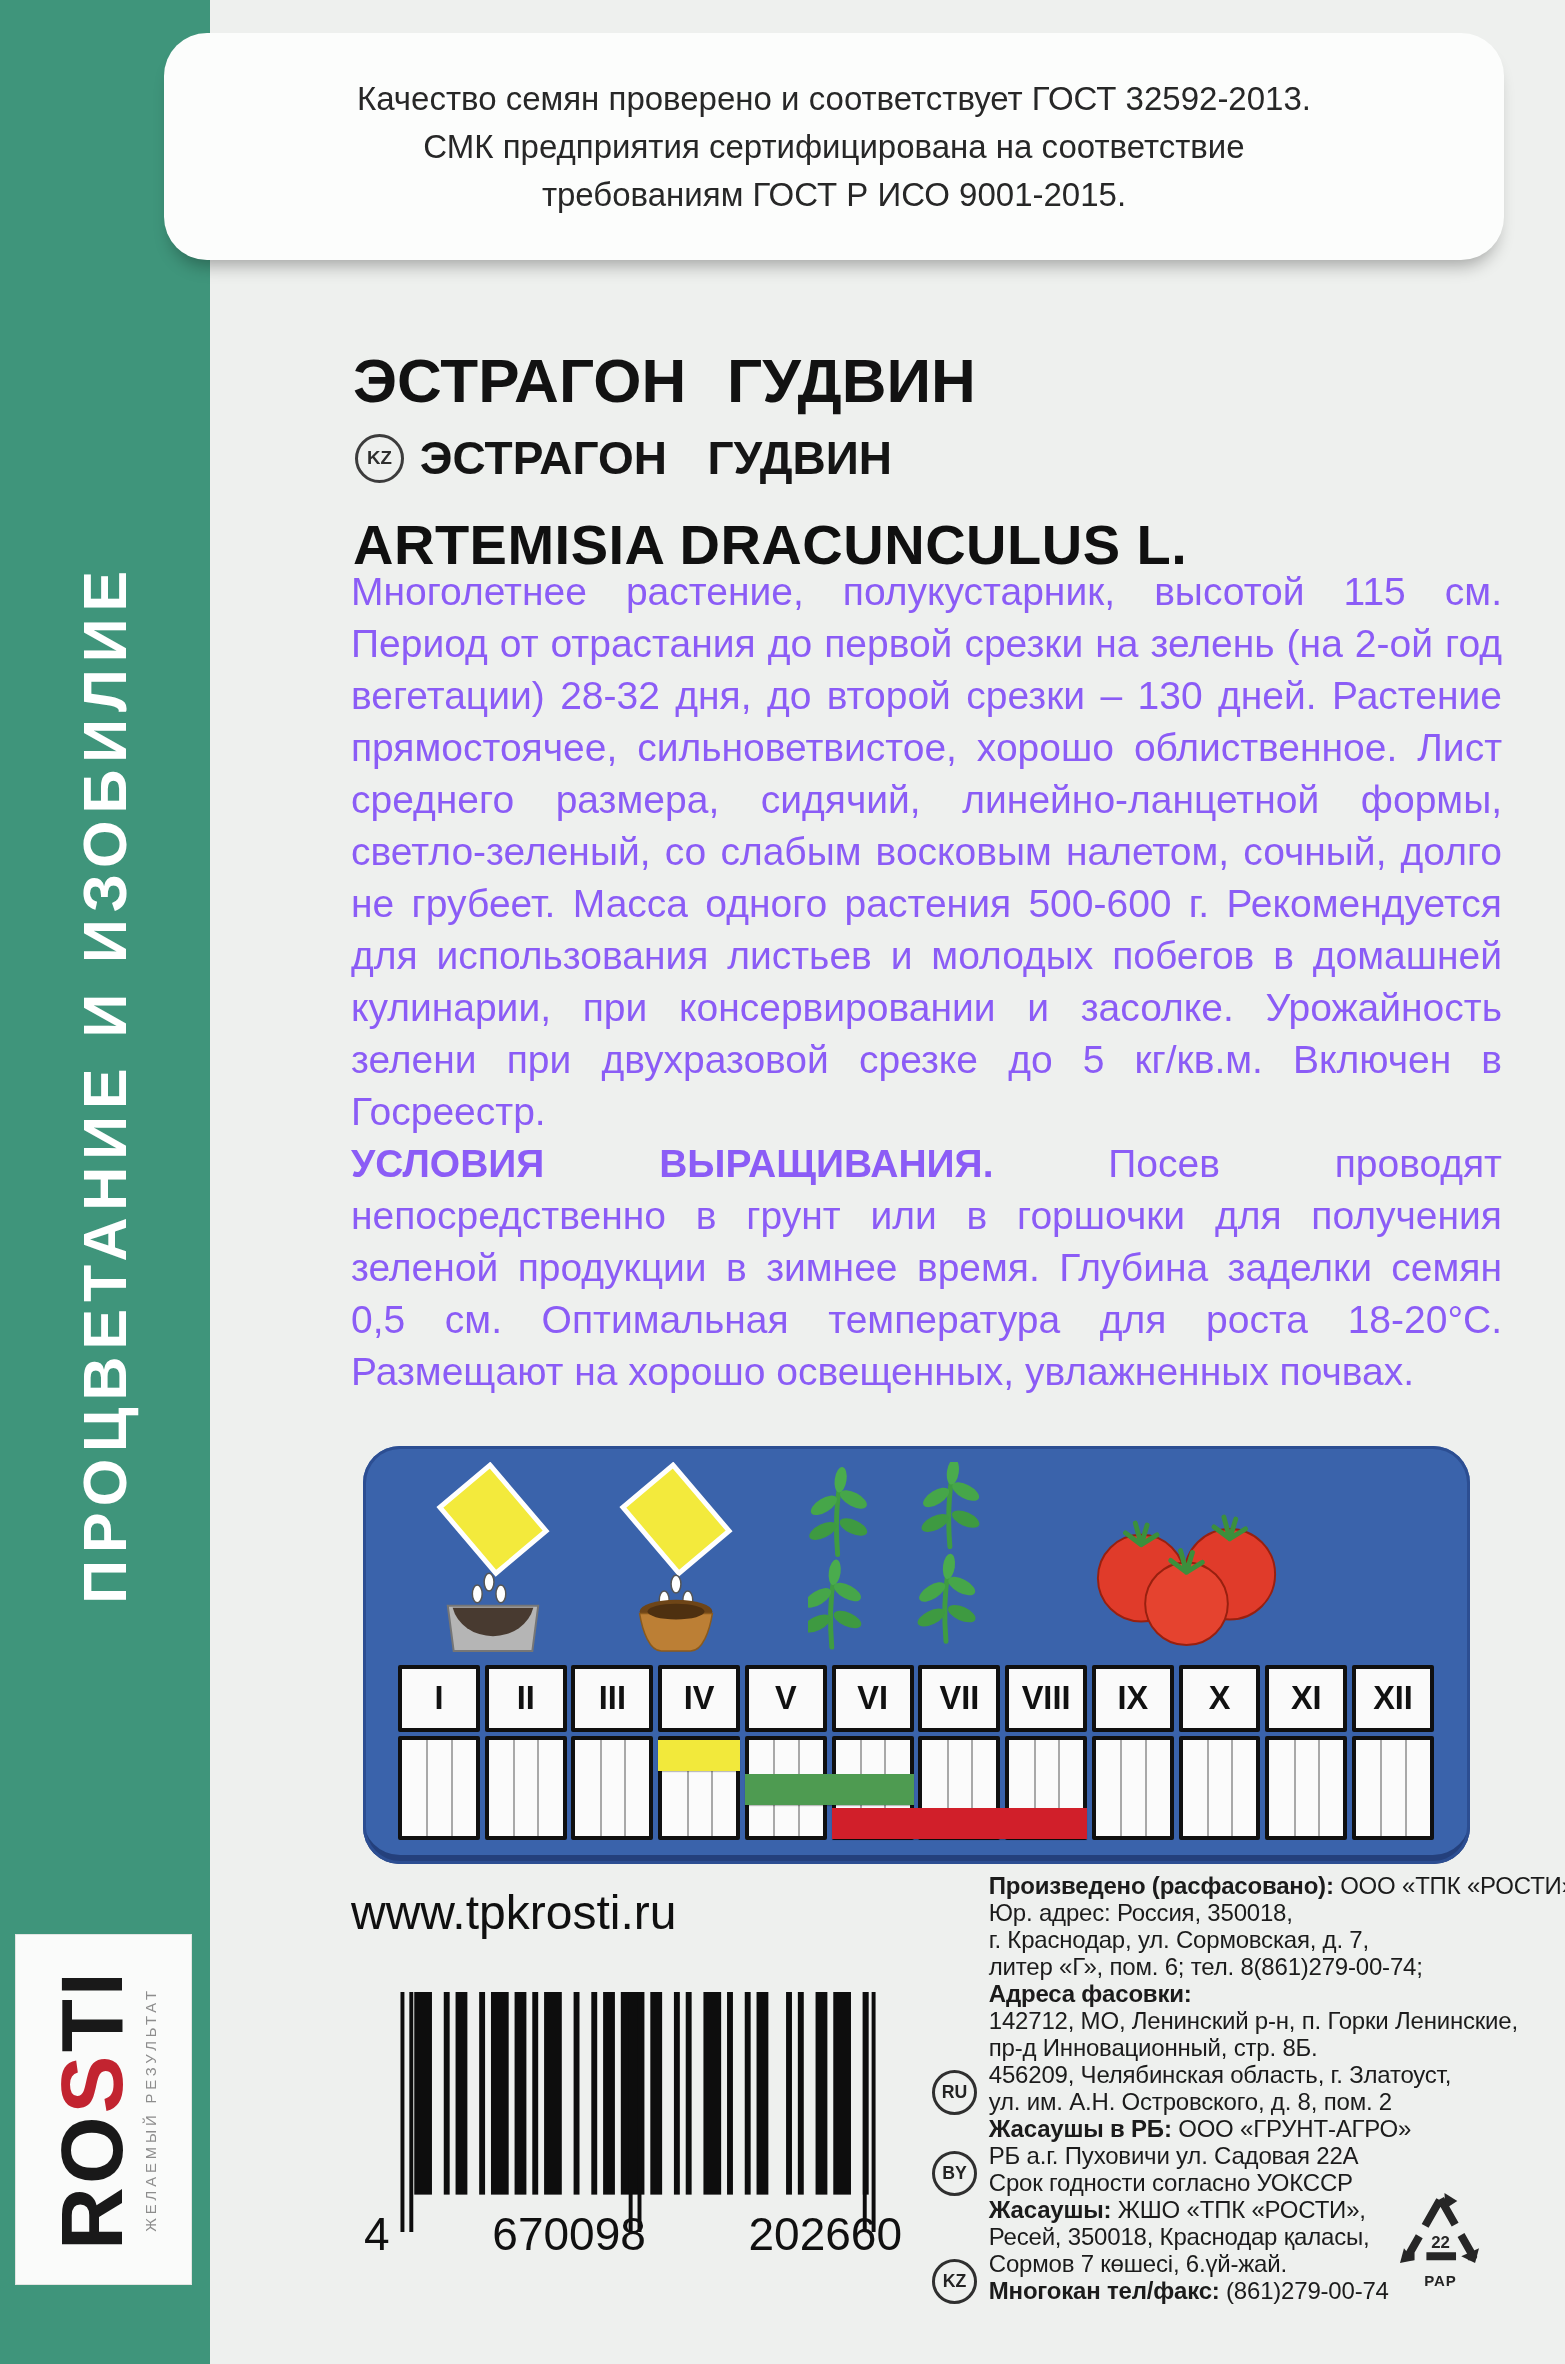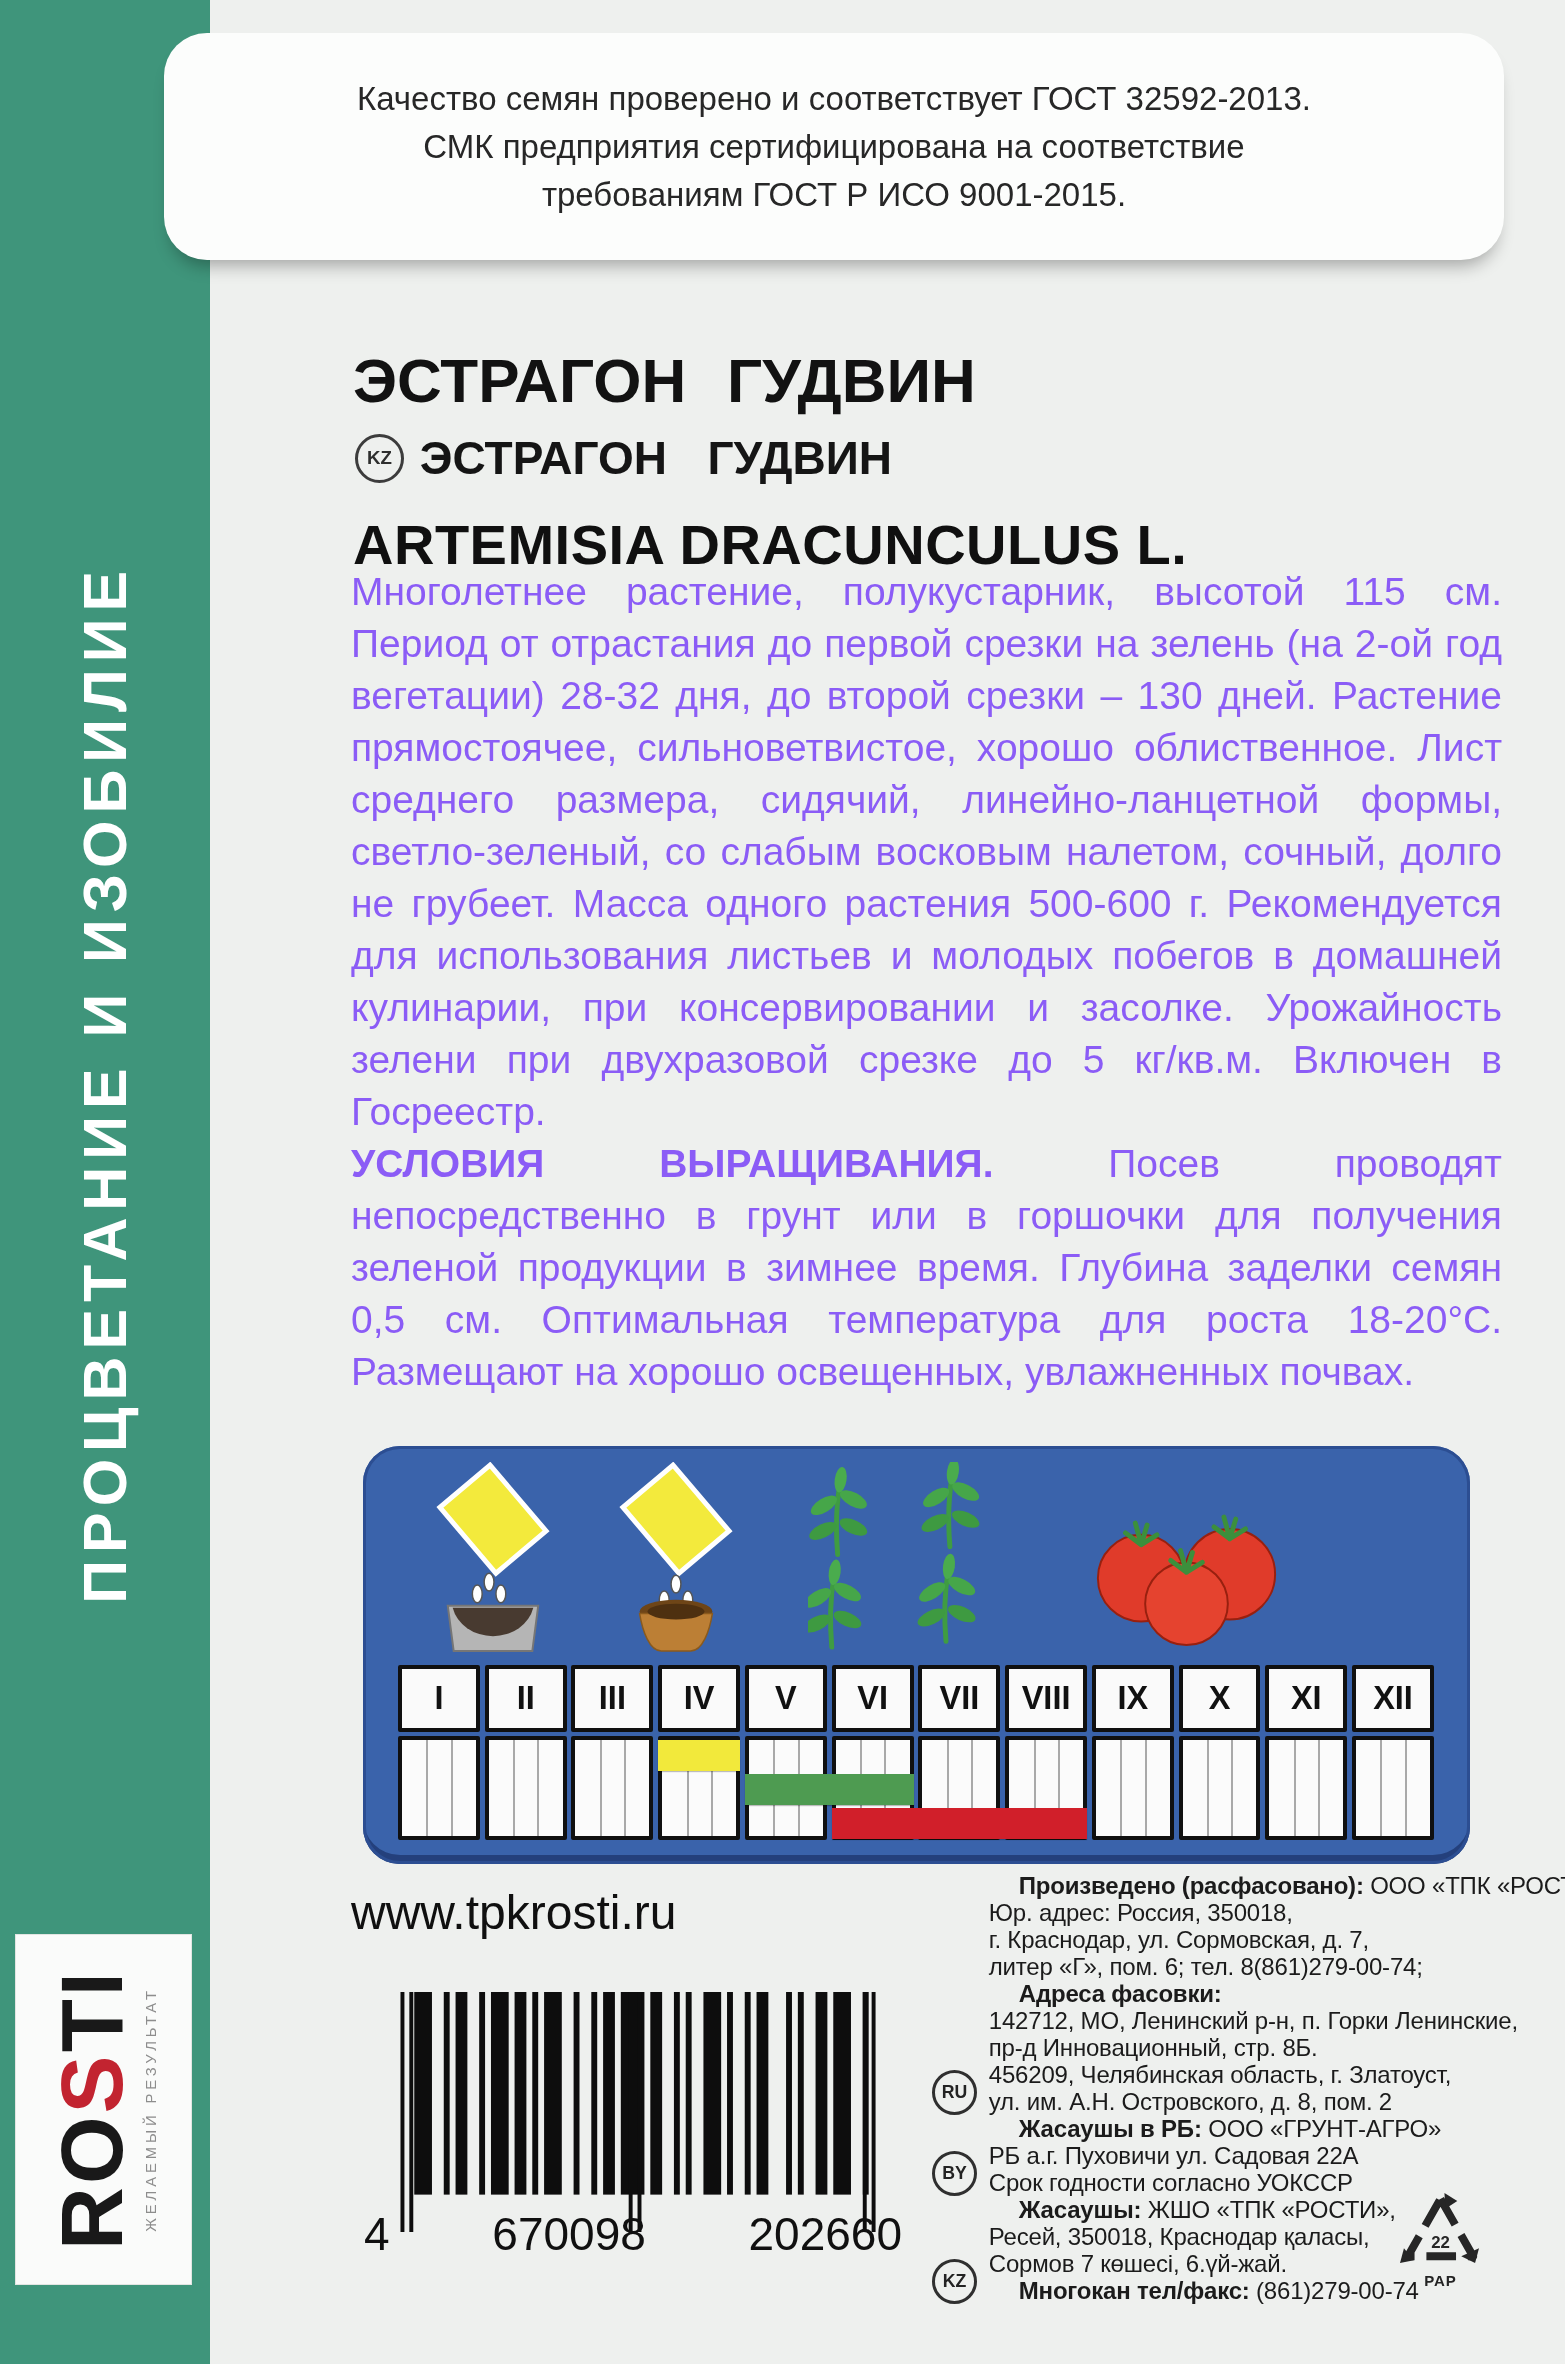--- a/index.html
+++ b/index.html
@@ -60,21 +60,21 @@
   .barcode{position:absolute;left:400px;top:1992px;}
   .barcode svg rect{fill:#0d0d0d;}
   .barcode-digits{position:absolute;left:364px;top:2207px;width:538px;display:flex;
     justify-content:space-between;font-size:46px;color:#101010;}
   
   .info-col{position:absolute;left:932px;top:1872px;width:591px;}
   .info-block{display:flex;align-items:flex-end;}
   .info-badge{flex:0 0 39px;height:39px;border:3px solid #2f2f2f;border-radius:50%;margin:1px 11.8px 0 0;
     display:flex;align-items:center;justify-content:center;font-size:17.7px;font-weight:bold;color:#232323;}
   .info-lines{font-size:24px;line-height:27px;color:#1b1b1b;white-space:nowrap;letter-spacing:-0.2px;}
-  .info-lines b{font-weight:bold;margin-left:30px;}
+  .info-lines b{font-weight:bold;}
   
   .recycle{position:absolute;left:1391px;top:2191px;width:99px;text-align:center;}
   .recycle-mat{font-size:15px;font-weight:bold;color:#242424;letter-spacing:1px;margin-top:-2px;}
 </style>
 </head>
 <body>
 
 <div class="teal-band"></div>
 <div class="slogan-wrap">
   <div class="slogan">ПРОЦВЕТАНИЕ И ИЗОБИЛИЕ</div>

